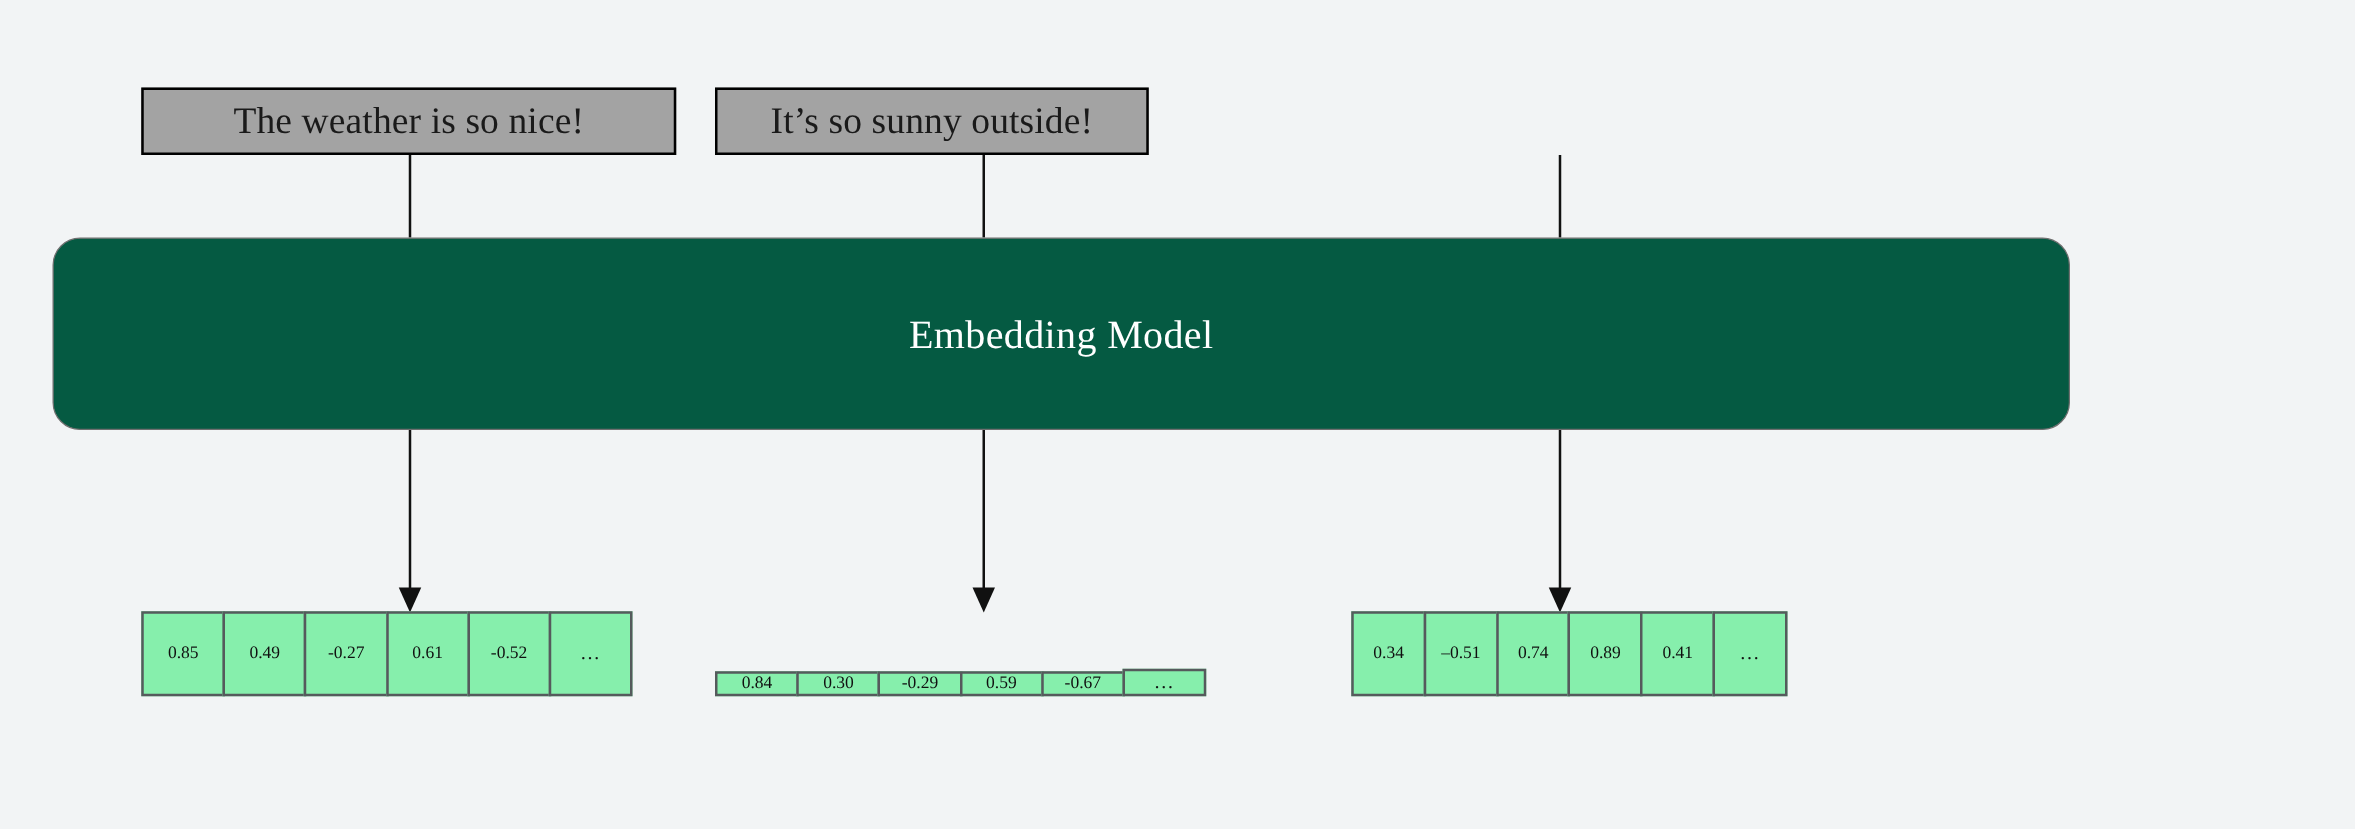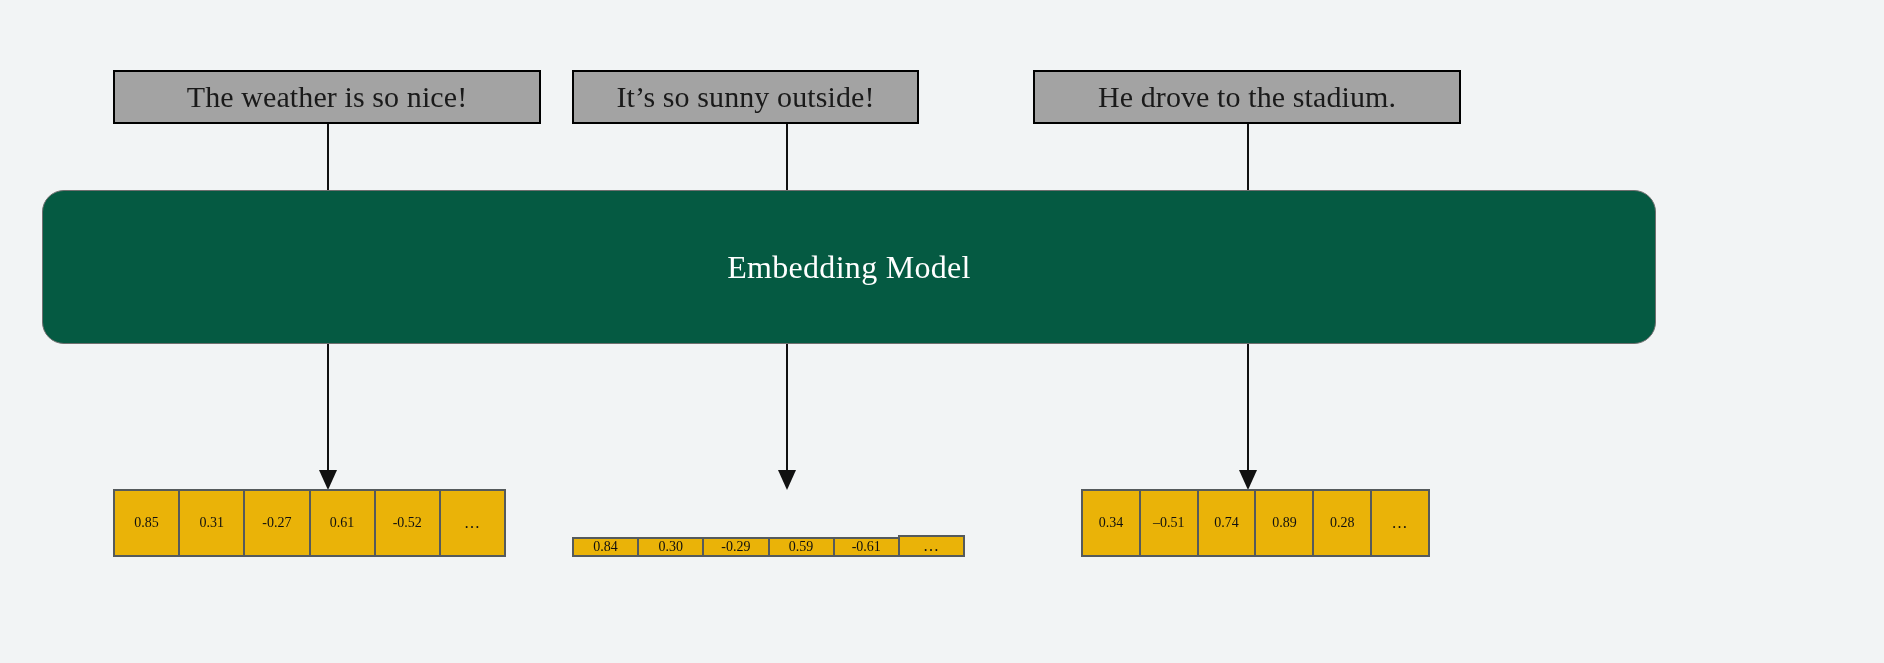--- a/index.html
+++ b/index.html
@@ -63,21 +63,21 @@
   
   .vector {
     position: absolute;
     top: 489px;
     height: 68px;
     display: flex;
     box-sizing: border-box;
   }
   .vector-cell {
     flex: 1 1 0;
-    background: #eab308;
+    background: #86efac;
     border: 2px solid #555a5c;
     box-sizing: border-box;
     display: flex;
     align-items: center;
     justify-content: center;
     font-size: 14px;
     color: #101010;
     margin-left: -2px;
   }
   .vector-cell:first-child { margin-left: 0; }
@@ -107,61 +107,58 @@
 <div id="stage">
 
   <div class="sentence-box" style="left:113px; width:428px;">
     <span class="sentence-text">The weather is so nice!</span>
   </div>
 
   <div class="sentence-box" style="left:572px; width:347px;">
     <span class="sentence-text">It’s so sunny outside!</span>
   </div>
 
-  <div class="sentence-box" style="left:1033px; width:428px;">
-    <span class="sentence-text">He drove to the stadium.</span>
-  </div>
 
   <div class="conn-line conn-top" style="left:327px;"></div>
   <div class="conn-line conn-top" style="left:786px;"></div>
   <div class="conn-line conn-top" style="left:1247px;"></div>
 
   <div id="model-bar">
     <span id="model-label">Embedding Model</span>
   </div>
 
   <div class="conn-line conn-bot" style="left:327px;"></div>
   <div class="arrowhead" style="left:319px;"></div>
 
   <div class="conn-line conn-bot" style="left:786px;"></div>
   <div class="arrowhead" style="left:778px;"></div>
 
   <div class="conn-line conn-bot" style="left:1247px;"></div>
   <div class="arrowhead" style="left:1239px;"></div>
 
   <div class="vector" style="left:113px; width:393px;">
     <div class="vector-cell">0.85</div>
-    <div class="vector-cell">0.31</div>
+    <div class="vector-cell">0.49</div>
     <div class="vector-cell">-0.27</div>
     <div class="vector-cell">0.61</div>
     <div class="vector-cell">-0.52</div>
     <div class="vector-cell ellipsis">…</div>
   </div>
 
   <div class="vector" style="left:572px; width:393px;align-items:flex-end;">
     <div class="vector-cell">0.84</div>
     <div class="vector-cell">0.30</div>
     <div class="vector-cell">-0.29</div>
     <div class="vector-cell">0.59</div>
-    <div class="vector-cell">-0.61</div>
+    <div class="vector-cell">-0.67</div>
     <div class="vector-cell ellipsis">…</div>
   </div>
 
   <div class="vector" style="left:1037px; width:393px;padding-left:44px;">
     <div class="vector-cell">0.34</div>
     <div class="vector-cell">–0.51</div>
     <div class="vector-cell">0.74</div>
     <div class="vector-cell">0.89</div>
-    <div class="vector-cell">0.28</div>
+    <div class="vector-cell">0.41</div>
     <div class="vector-cell ellipsis">…</div>
   </div>
 
 </div>
 
 </body></html>

